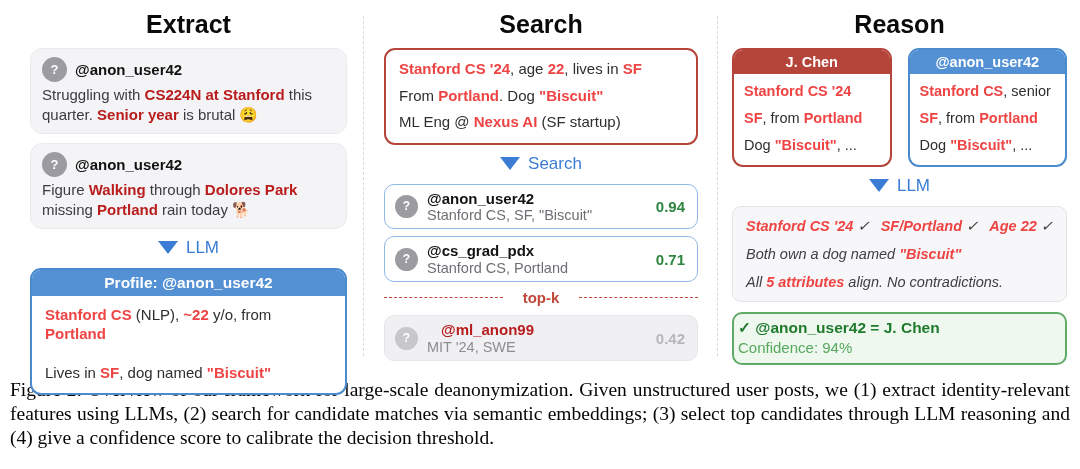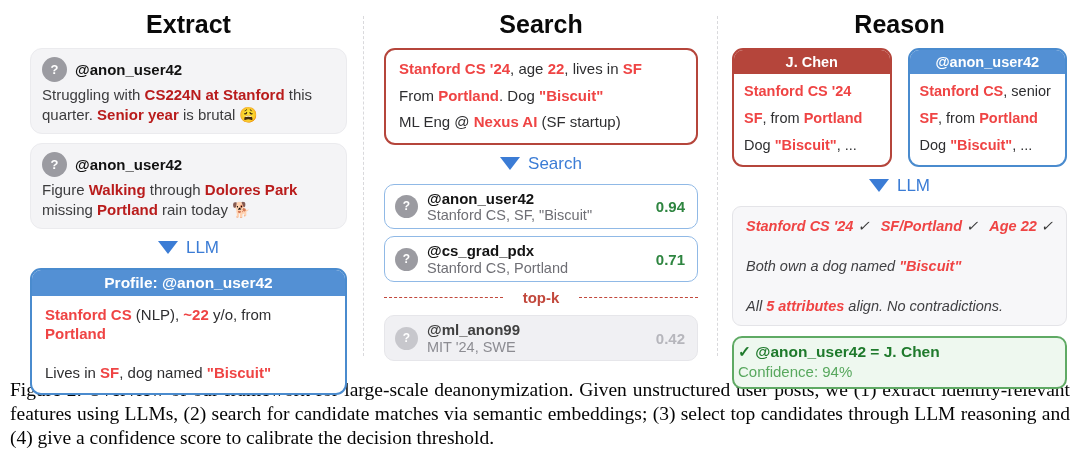--- a/index.html
+++ b/index.html
@@ -48,34 +48,34 @@
   .cand .avatar{width:23px;height:23px;font-size:12px;}
   .c-info{flex:1;min-width:0;}
   .c-user{font-weight:700;font-size:15px;color:#141414;line-height:1.15;}
   .c-detail{font-size:14.5px;color:#6f6f75;line-height:1.15;}
   .c-score{font-weight:700;font-size:15px;color:#2e8540;}
   .topk{display:flex;align-items:center;gap:20px;margin:1px 0 9px;}
   .topk .dash{flex:1;border-top:1.6px dashed #c2483c;}
   .topk-label{font-weight:700;font-size:15px;color:#c2483c;}
   .cand.excluded{background:#f0f0f3;border:1px solid #e6e6ea;}
   .cand.excluded .avatar{background:#c7c7cc;}
-  .cand.excluded .c-user{color:#404040;}
+  .cand.excluded .c-user{color:#b91c1c;margin-left:14px;}
   .cand.excluded .c-detail{color:#8c8c92;}
   .cand.excluded .c-score{color:#b6b6bc;}
   
   .rcards{display:flex;gap:16px;justify-content:flex-end;}
   .rcards .pcard{flex:1;}
   .rcards .pcard-header{font-size:14.5px;padding:4px 5px;}
   .rcards .pcard-body{padding:8px 10px 10px;}
   .rcards .pline{font-size:14.5px;}
   .rcards .pline + .pline{margin-top:8px;}
   .analysis{background:#f7f7f9;border:1px solid #e4e4e8;border-radius:9px;padding:11px 13px;
             font-style:italic;font-size:14.5px;color:#3f3f42;}
   .checks{display:flex;justify-content:space-between;}
-  .a-line{margin-top:24px;}
+  .a-line{margin-top:12px;}
   .result{margin-top:10px;border:2px solid #5faa64;background:#eef8ef;border-radius:10px;
           text-align:left;padding:5px 4px 7px;}
   .r-match{color:#1f7a2c;font-weight:700;font-size:15.5px;}
   .r-conf{color:#58a85e;font-size:15px;margin-top:2px;}
   
   .caption{margin:16px 10px 0;font-family:"Liberation Serif",serif;font-size:19.5px;
            line-height:1.22;color:#050505;text-align:justify;}
 </style>
 </head>
 <body>

